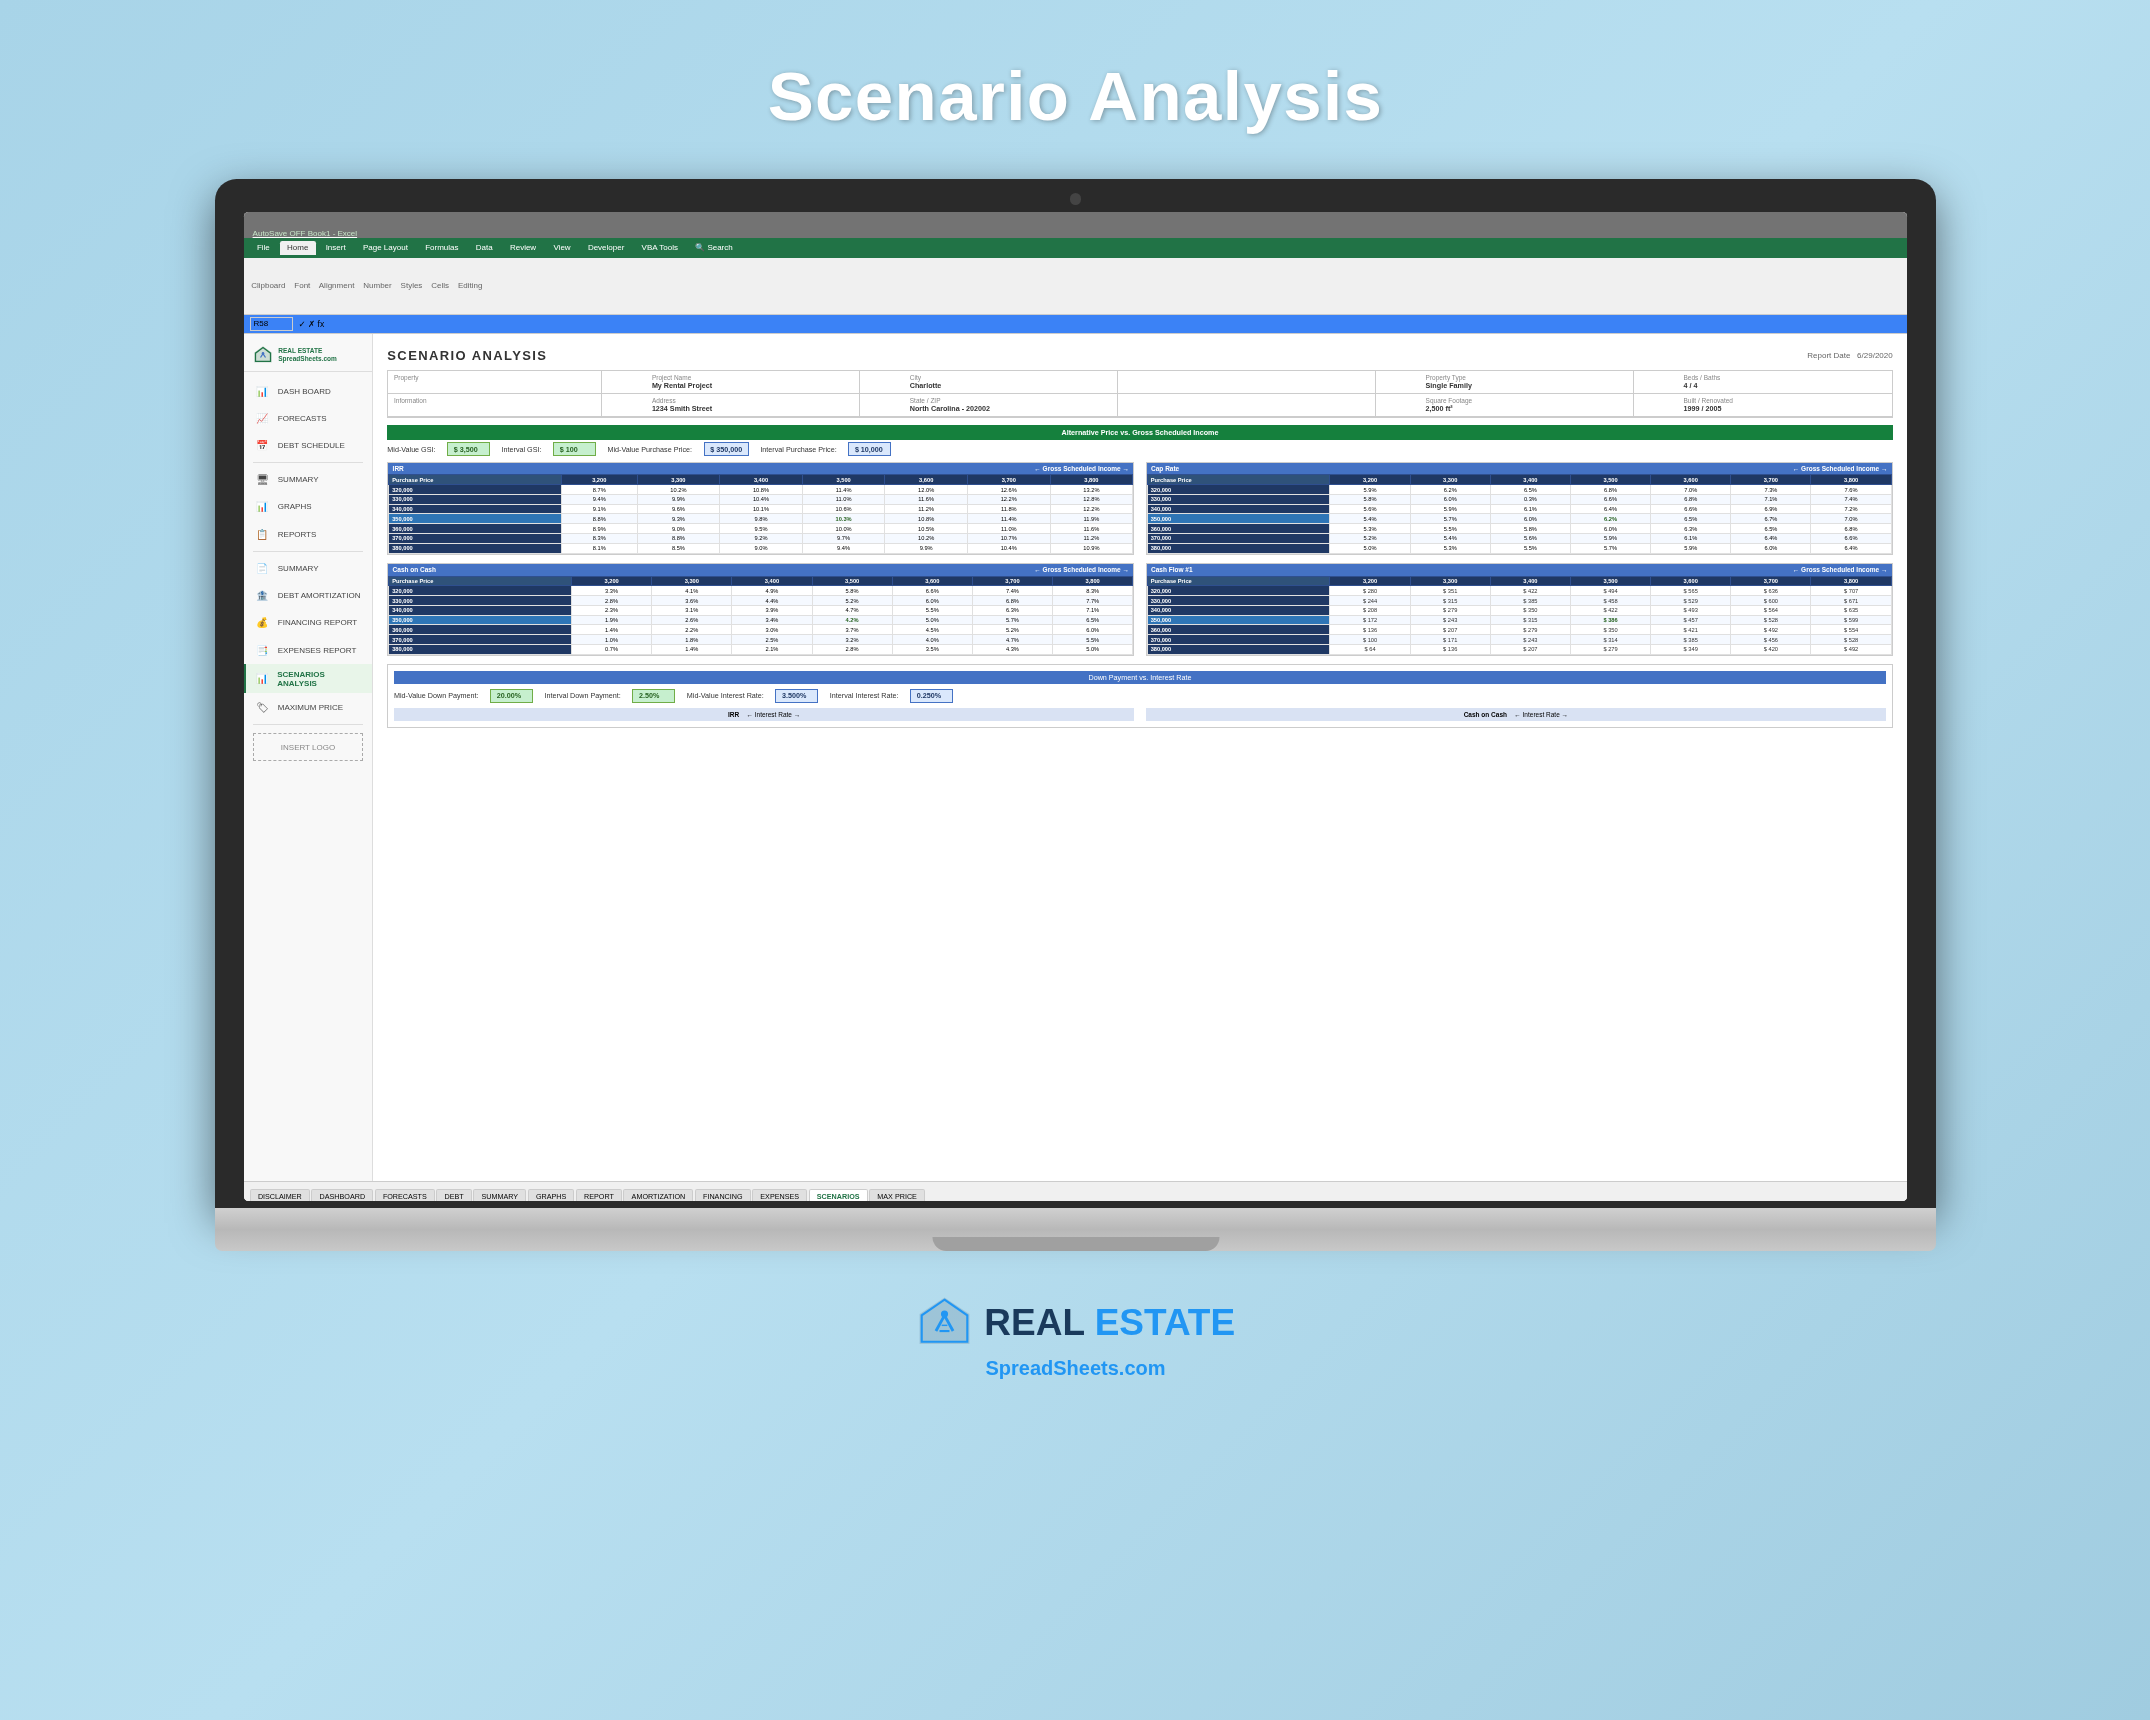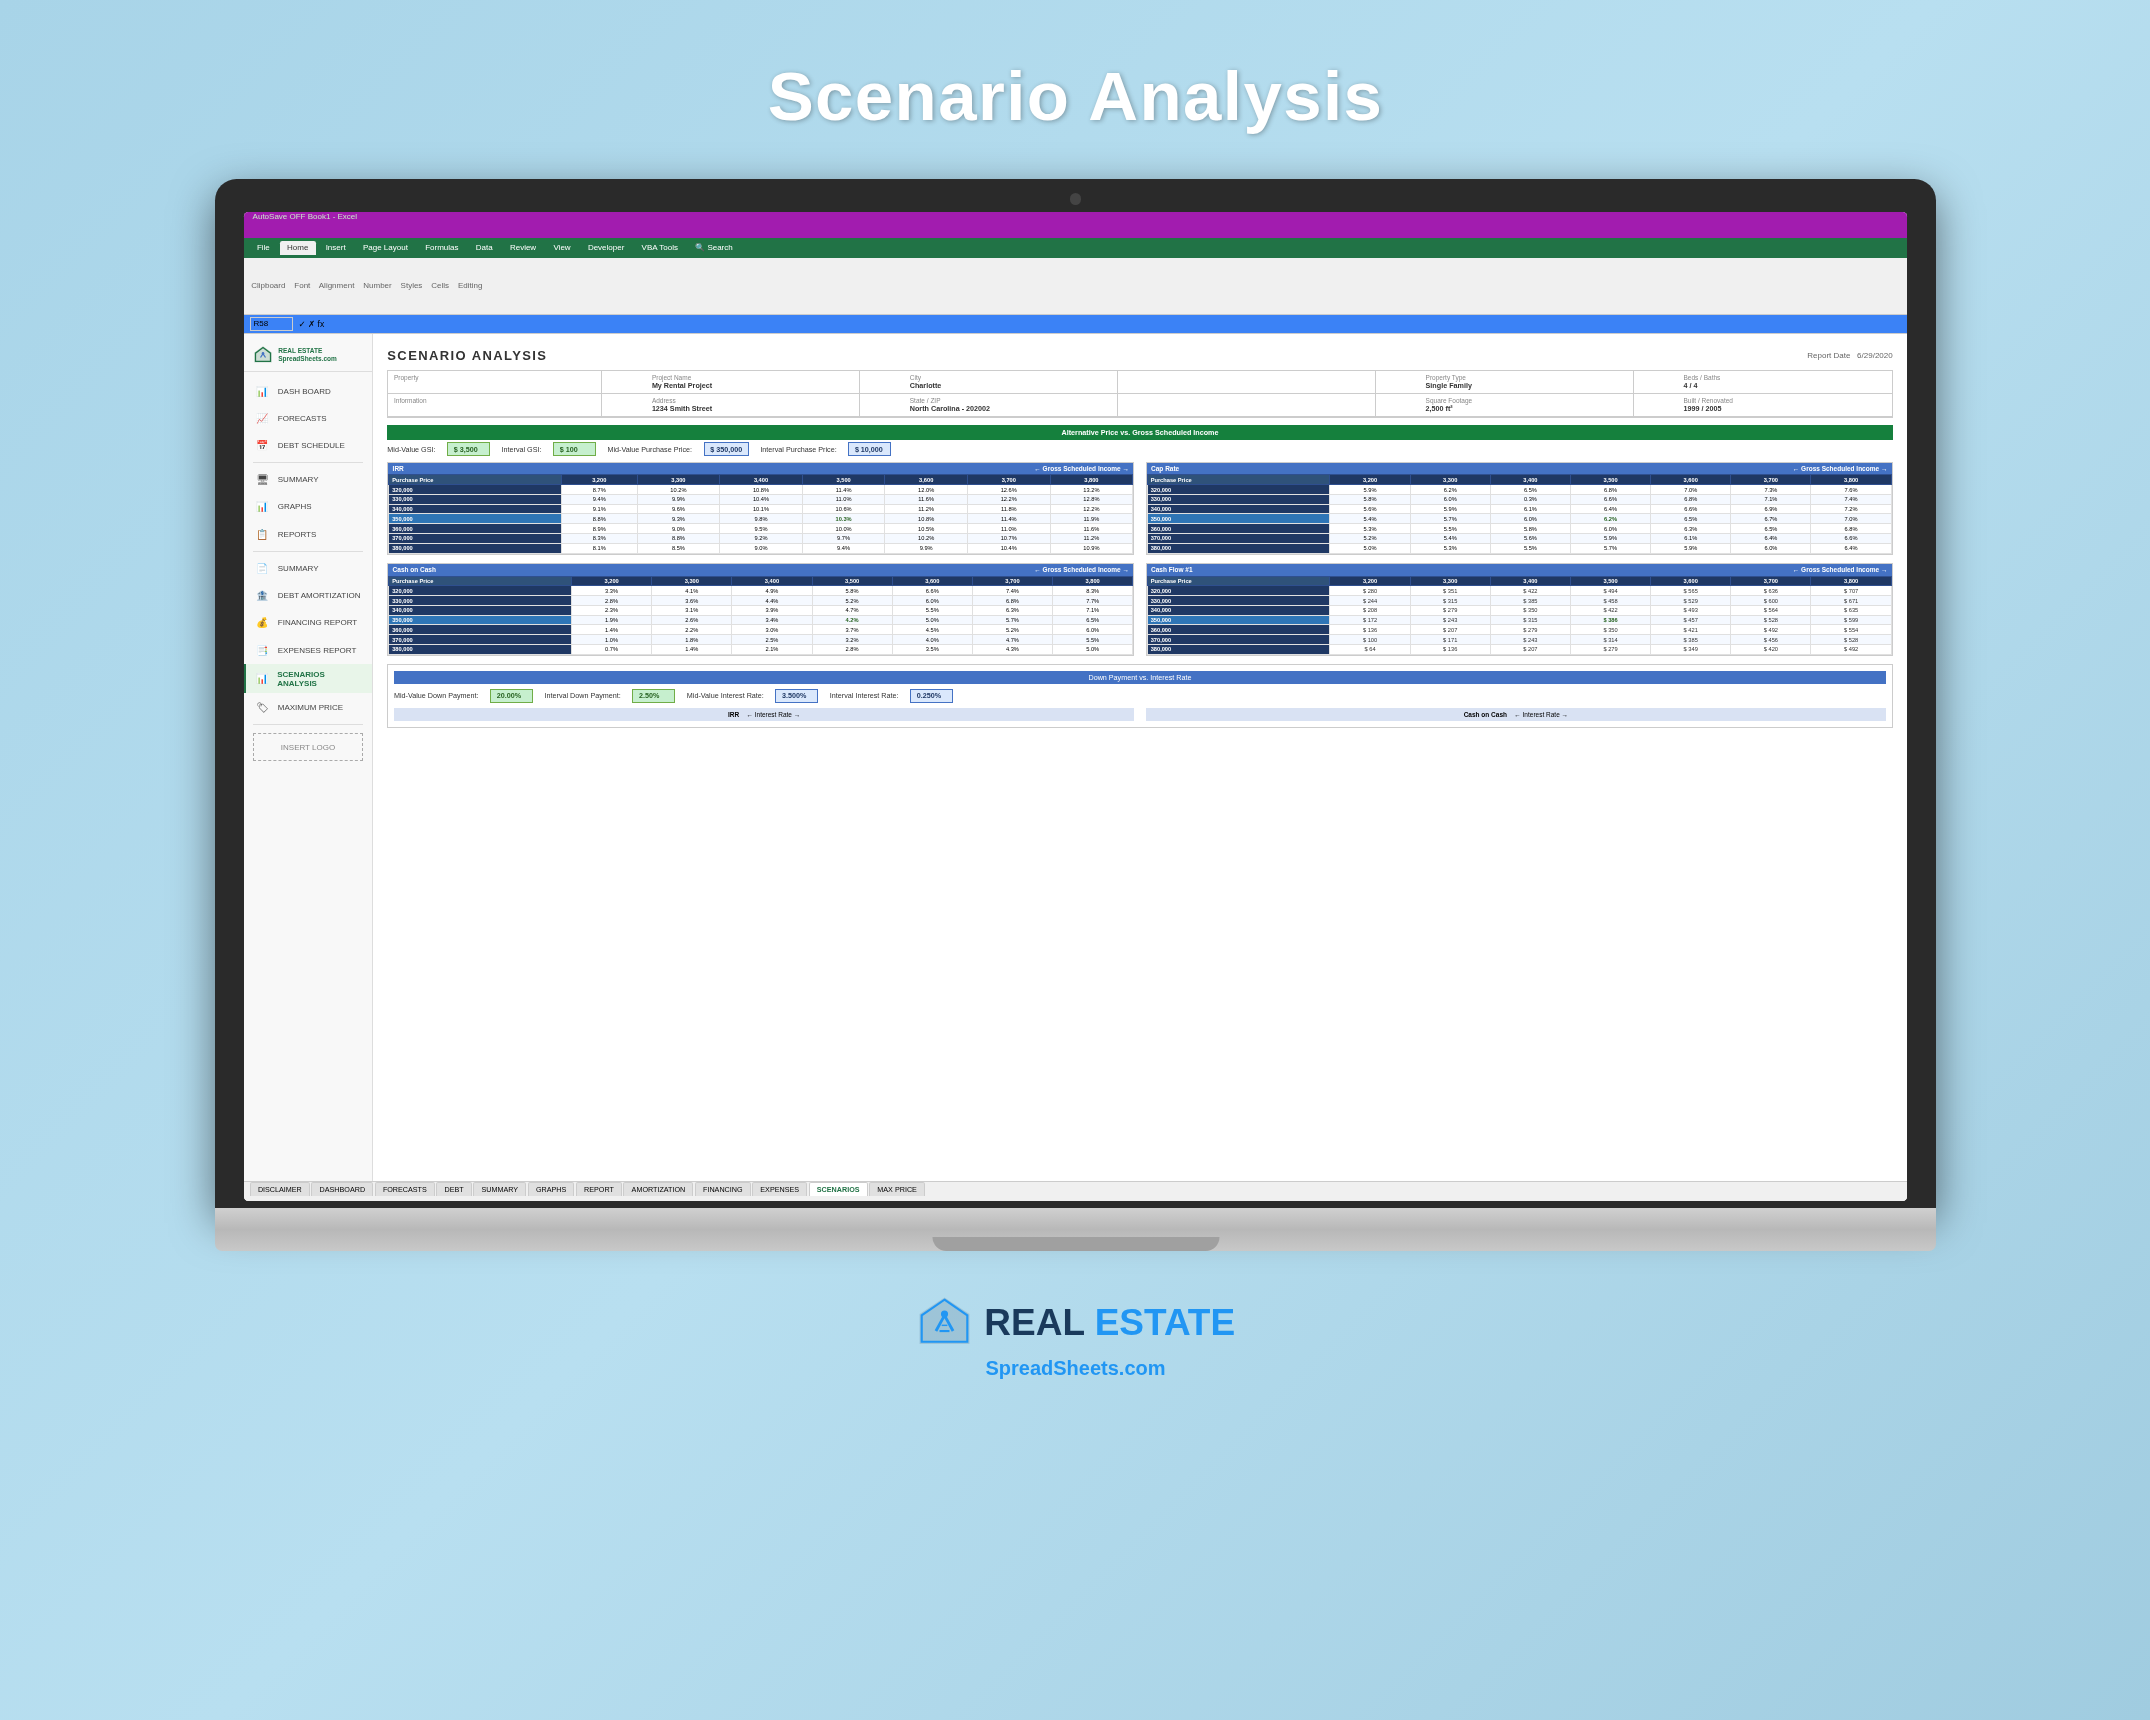--- a/index.html
+++ b/index.html
@@ -72,27 +72,28 @@
       border-radius: 0 0 14.3px 14.3px;
       margin: 0 auto;
       position: absolute;
       left: 50%;
       transform: translateX(-50%);
       bottom: 0;
     }
 
     
     .excel-title-bar {
-      background: #a21caf;
+      background: #737373;
       height: 26px;
       display: flex;
-      align-items: flex-start;
+      align-items: flex-end;
       padding: 0 8.6px;
       color: white;
       font-size: 9.3px;
+      text-decoration: underline;
     }
 
     .excel-title-bar .autosave {
       font-size: 8px;
       color: #c8e6c9;
       margin-right: 14.3px;
     }
 
     .excel-ribbon-tabs {
       background: #217346;
@@ -421,21 +422,21 @@
       padding: 2.2px;
       margin-bottom: 4.3px;
     }
 
     
     .excel-tabs {
       background: #f0f0f0;
       border-top: 0.7px solid #ccc;
       height: 30px;
       display: flex;
-      align-items: flex-start;
+      align-items: center;
       padding: 0 5.7px;
       gap: 1.4px;
       overflow: hidden;
     }
 
     .excel-tab {
       padding: 2.2px 7.2px;
       font-size: 7.2px;
       border: 0.7px solid #ccc;
       border-bottom: none;

